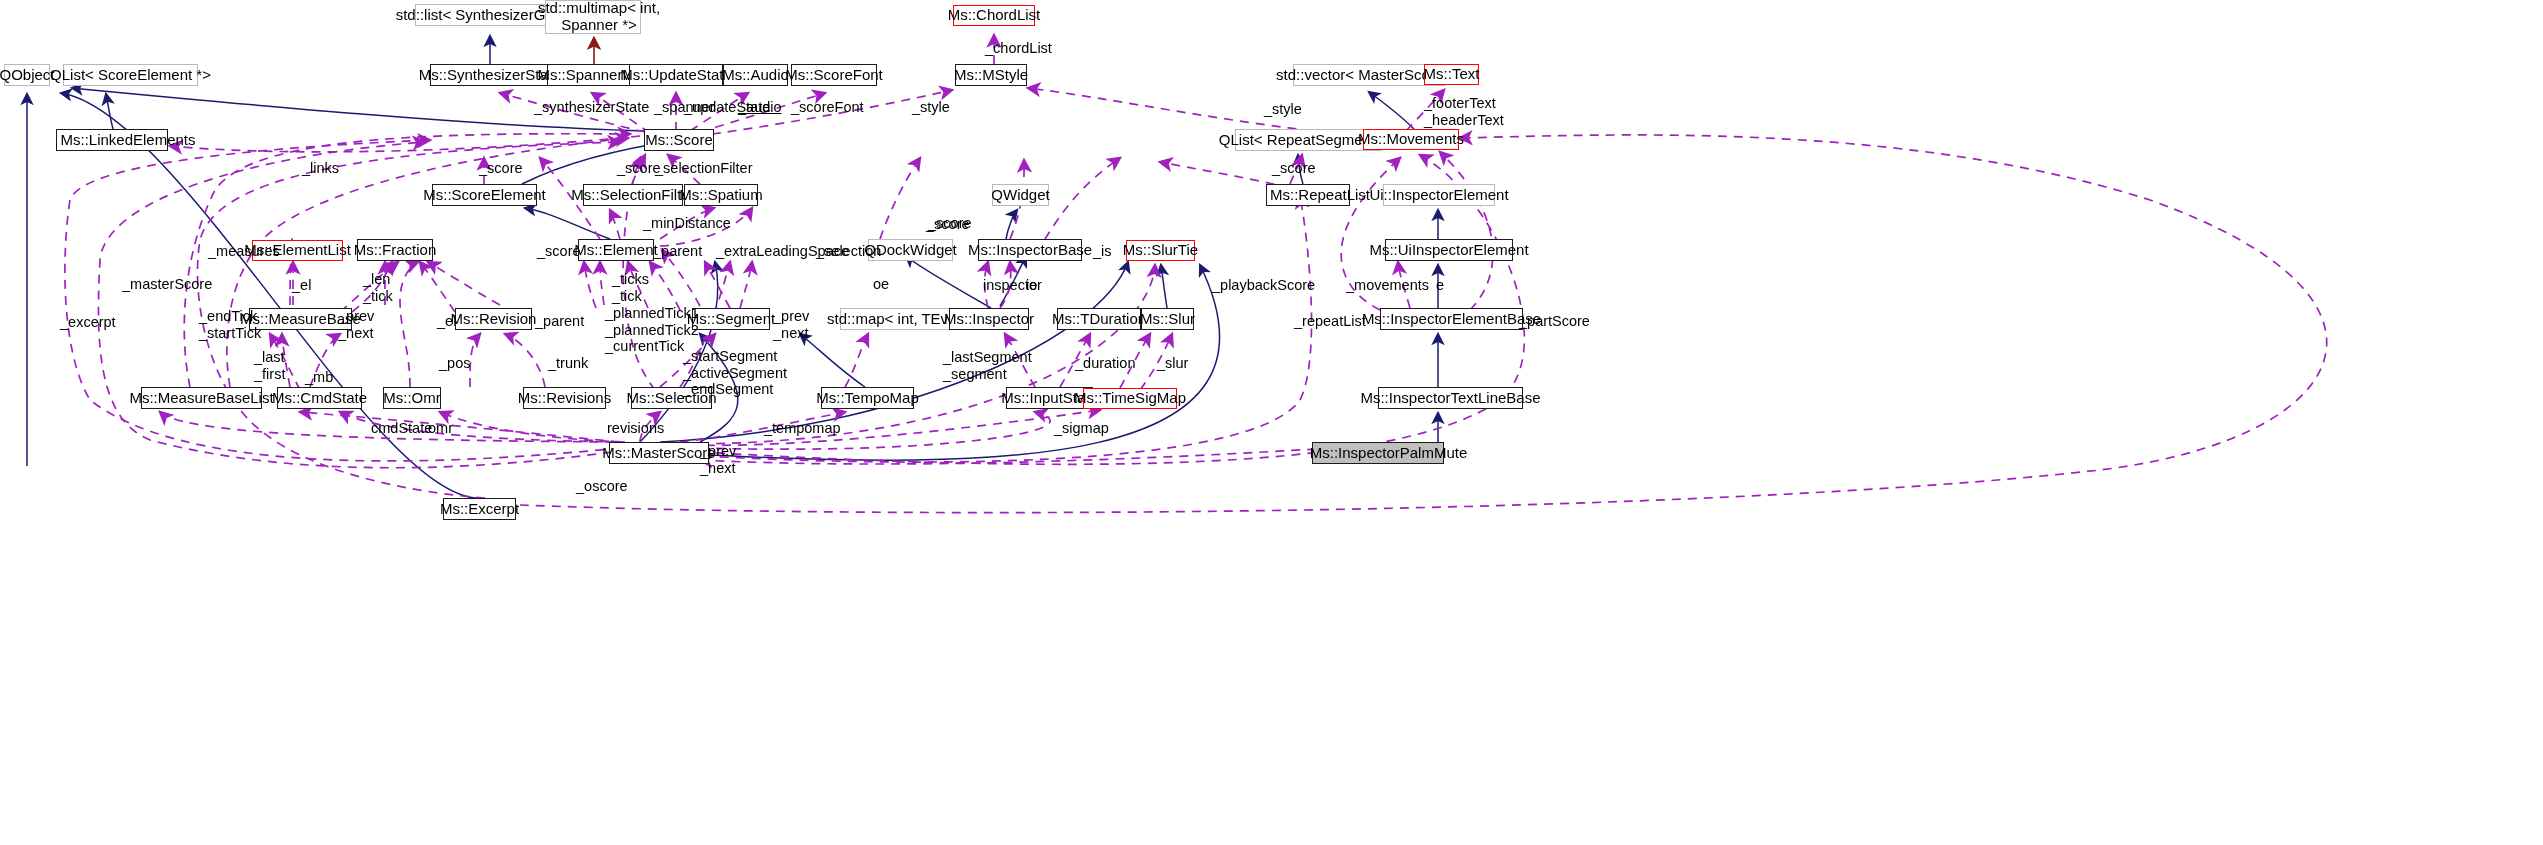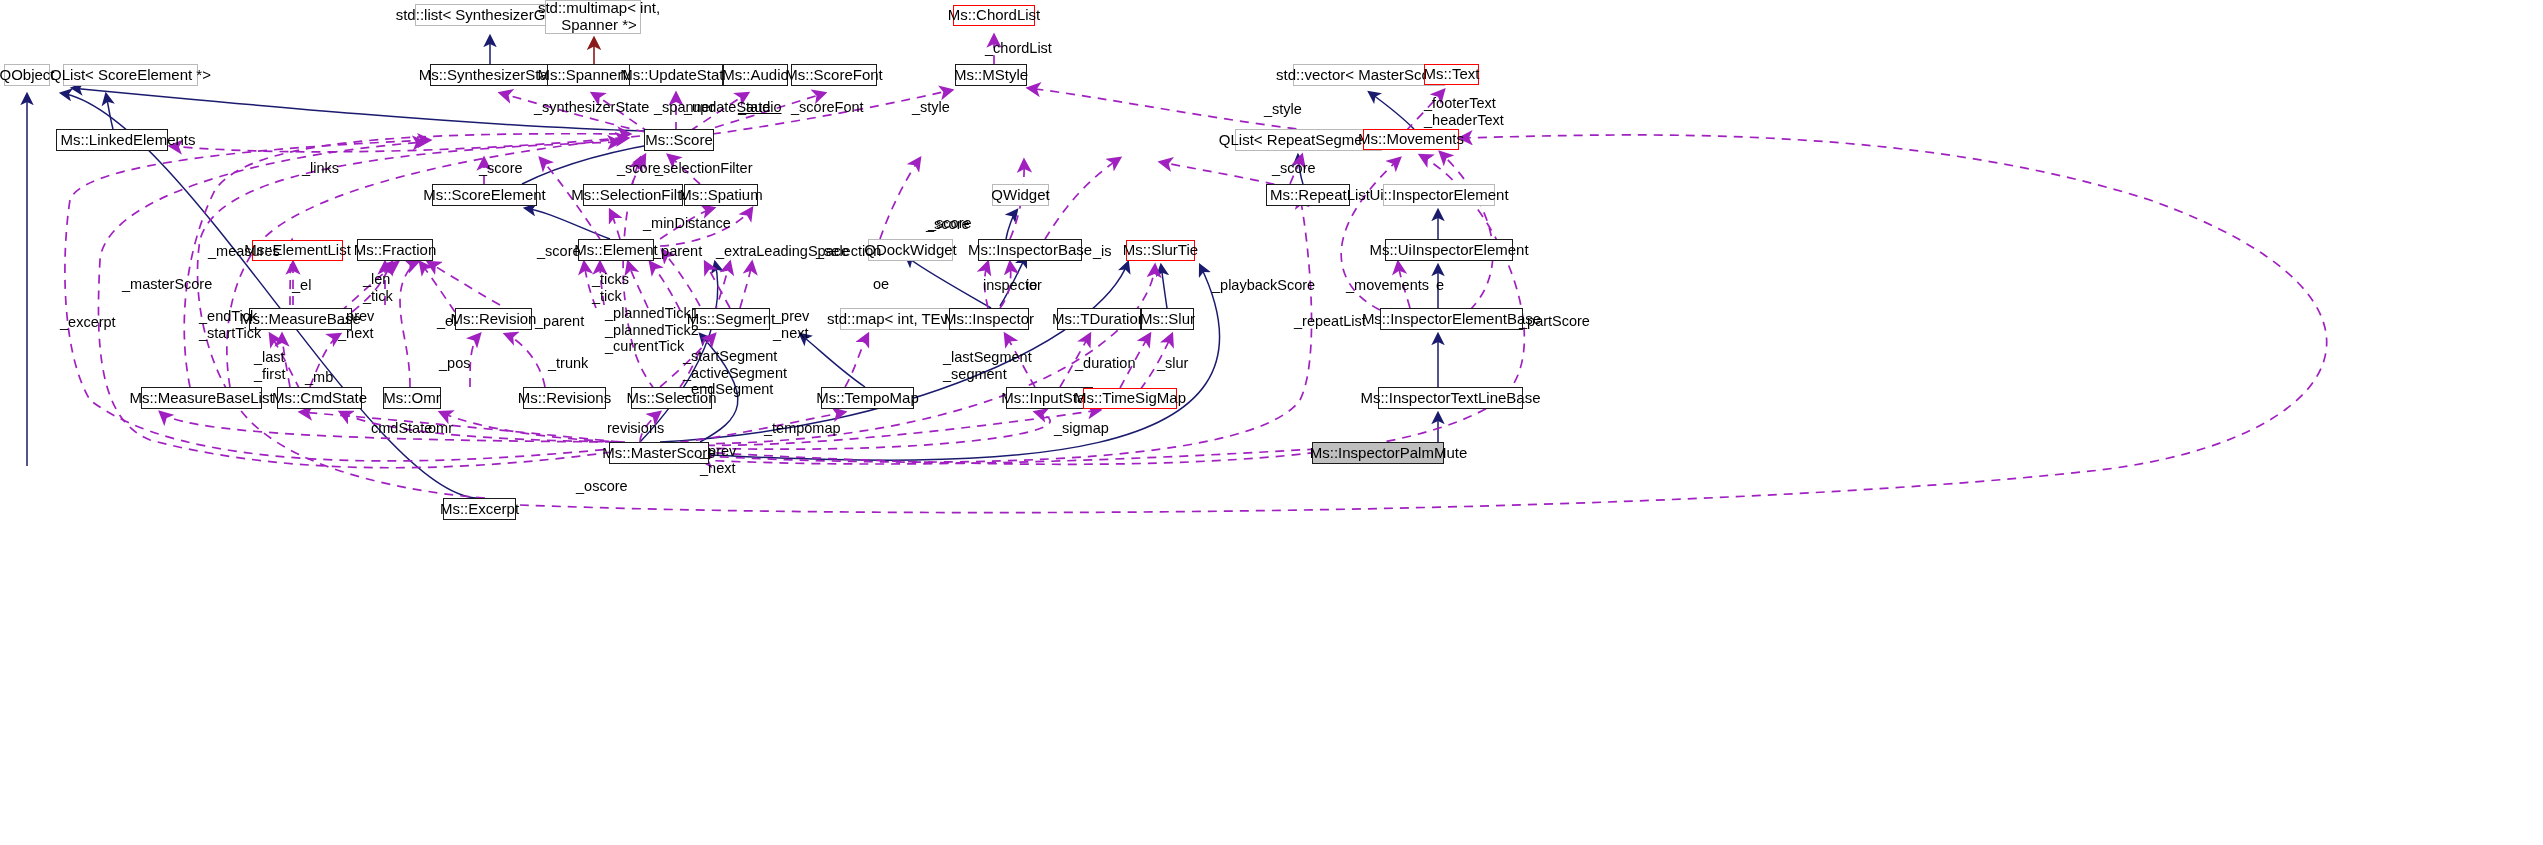--- a/index.html
+++ b/index.html
@@ -241,21 +241,21 @@
       <div class="elabel" style="left: 537px; top: 243px;">_score</div>
       <div class="elabel" style="left: 653px; top: 243px;">_parent</div>
       <div class="elabel" style="left: 716px; top: 243px;">_extraLeadingSpace</div>
       <div class="elabel" style="left: 816px; top: 243px;">_selection</div>
       <div class="elabel" style="left: 926px; top: 216px;">_score</div>
       <div class="elabel" style="left: 1093px; top: 243px;">_is</div>
       <div class="elabel" style="left: 122px; top: 276px;">_masterScore</div>
       <div class="elabel" style="left: 292px; top: 277px;">_el</div>
       <div class="elabel" style="left: 363px; top: 271px;">_len
 _tick</div>
-      <div class="elabel" style="left: 592px; top: 271px;">_ticks
+      <div class="elabel" style="left: 612px; top: 271px;">_ticks
 _tick</div>
       <div class="elabel" style="left: 873px; top: 276px;">oe</div>
       <div class="elabel" style="left: 983px; top: 277px;">inspector</div>
       <div class="elabel" style="left: 1026px; top: 277px;">ie</div>
       <div class="elabel" style="left: 1212px; top: 277px; text-align: right;">_playbackScore</div>
       <div class="elabel" style="left: 1346px; top: 277px;">_movements</div>
       <div class="elabel" style="left: 1436px; top: 277px;">e</div>
       <div class="elabel" style="left: 60px; top: 314px;">_excerpt</div>
       <div class="elabel" style="left: 199px; top: 308px;">_endTick
 _startTick</div>

